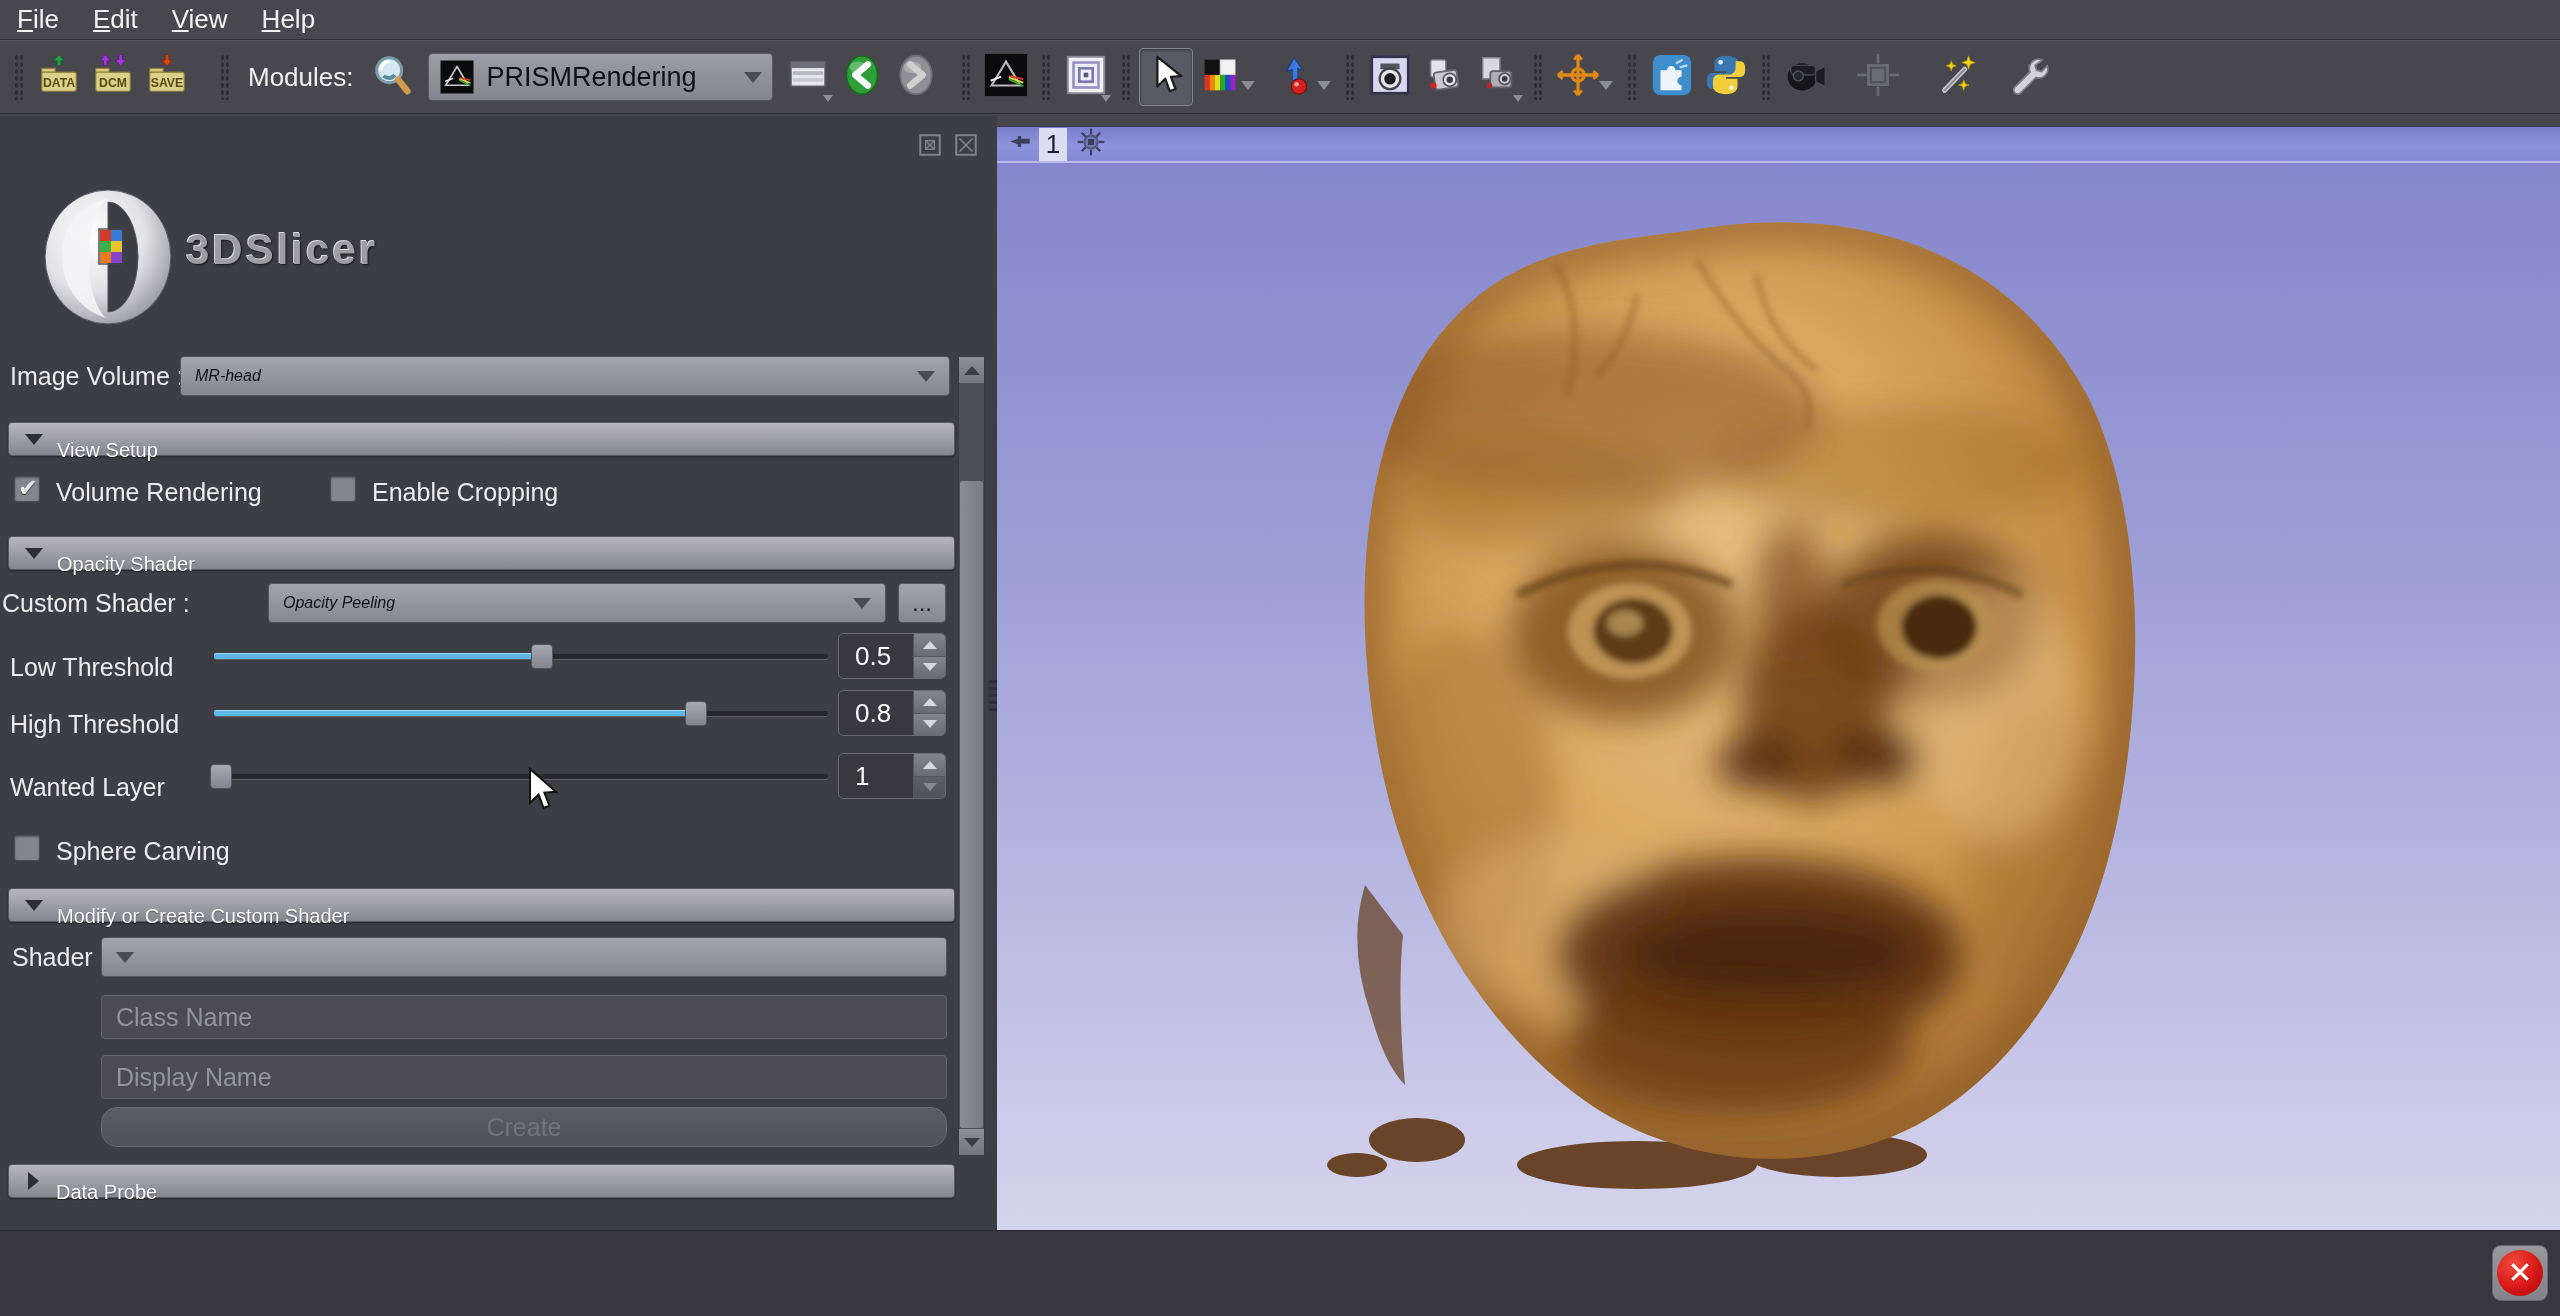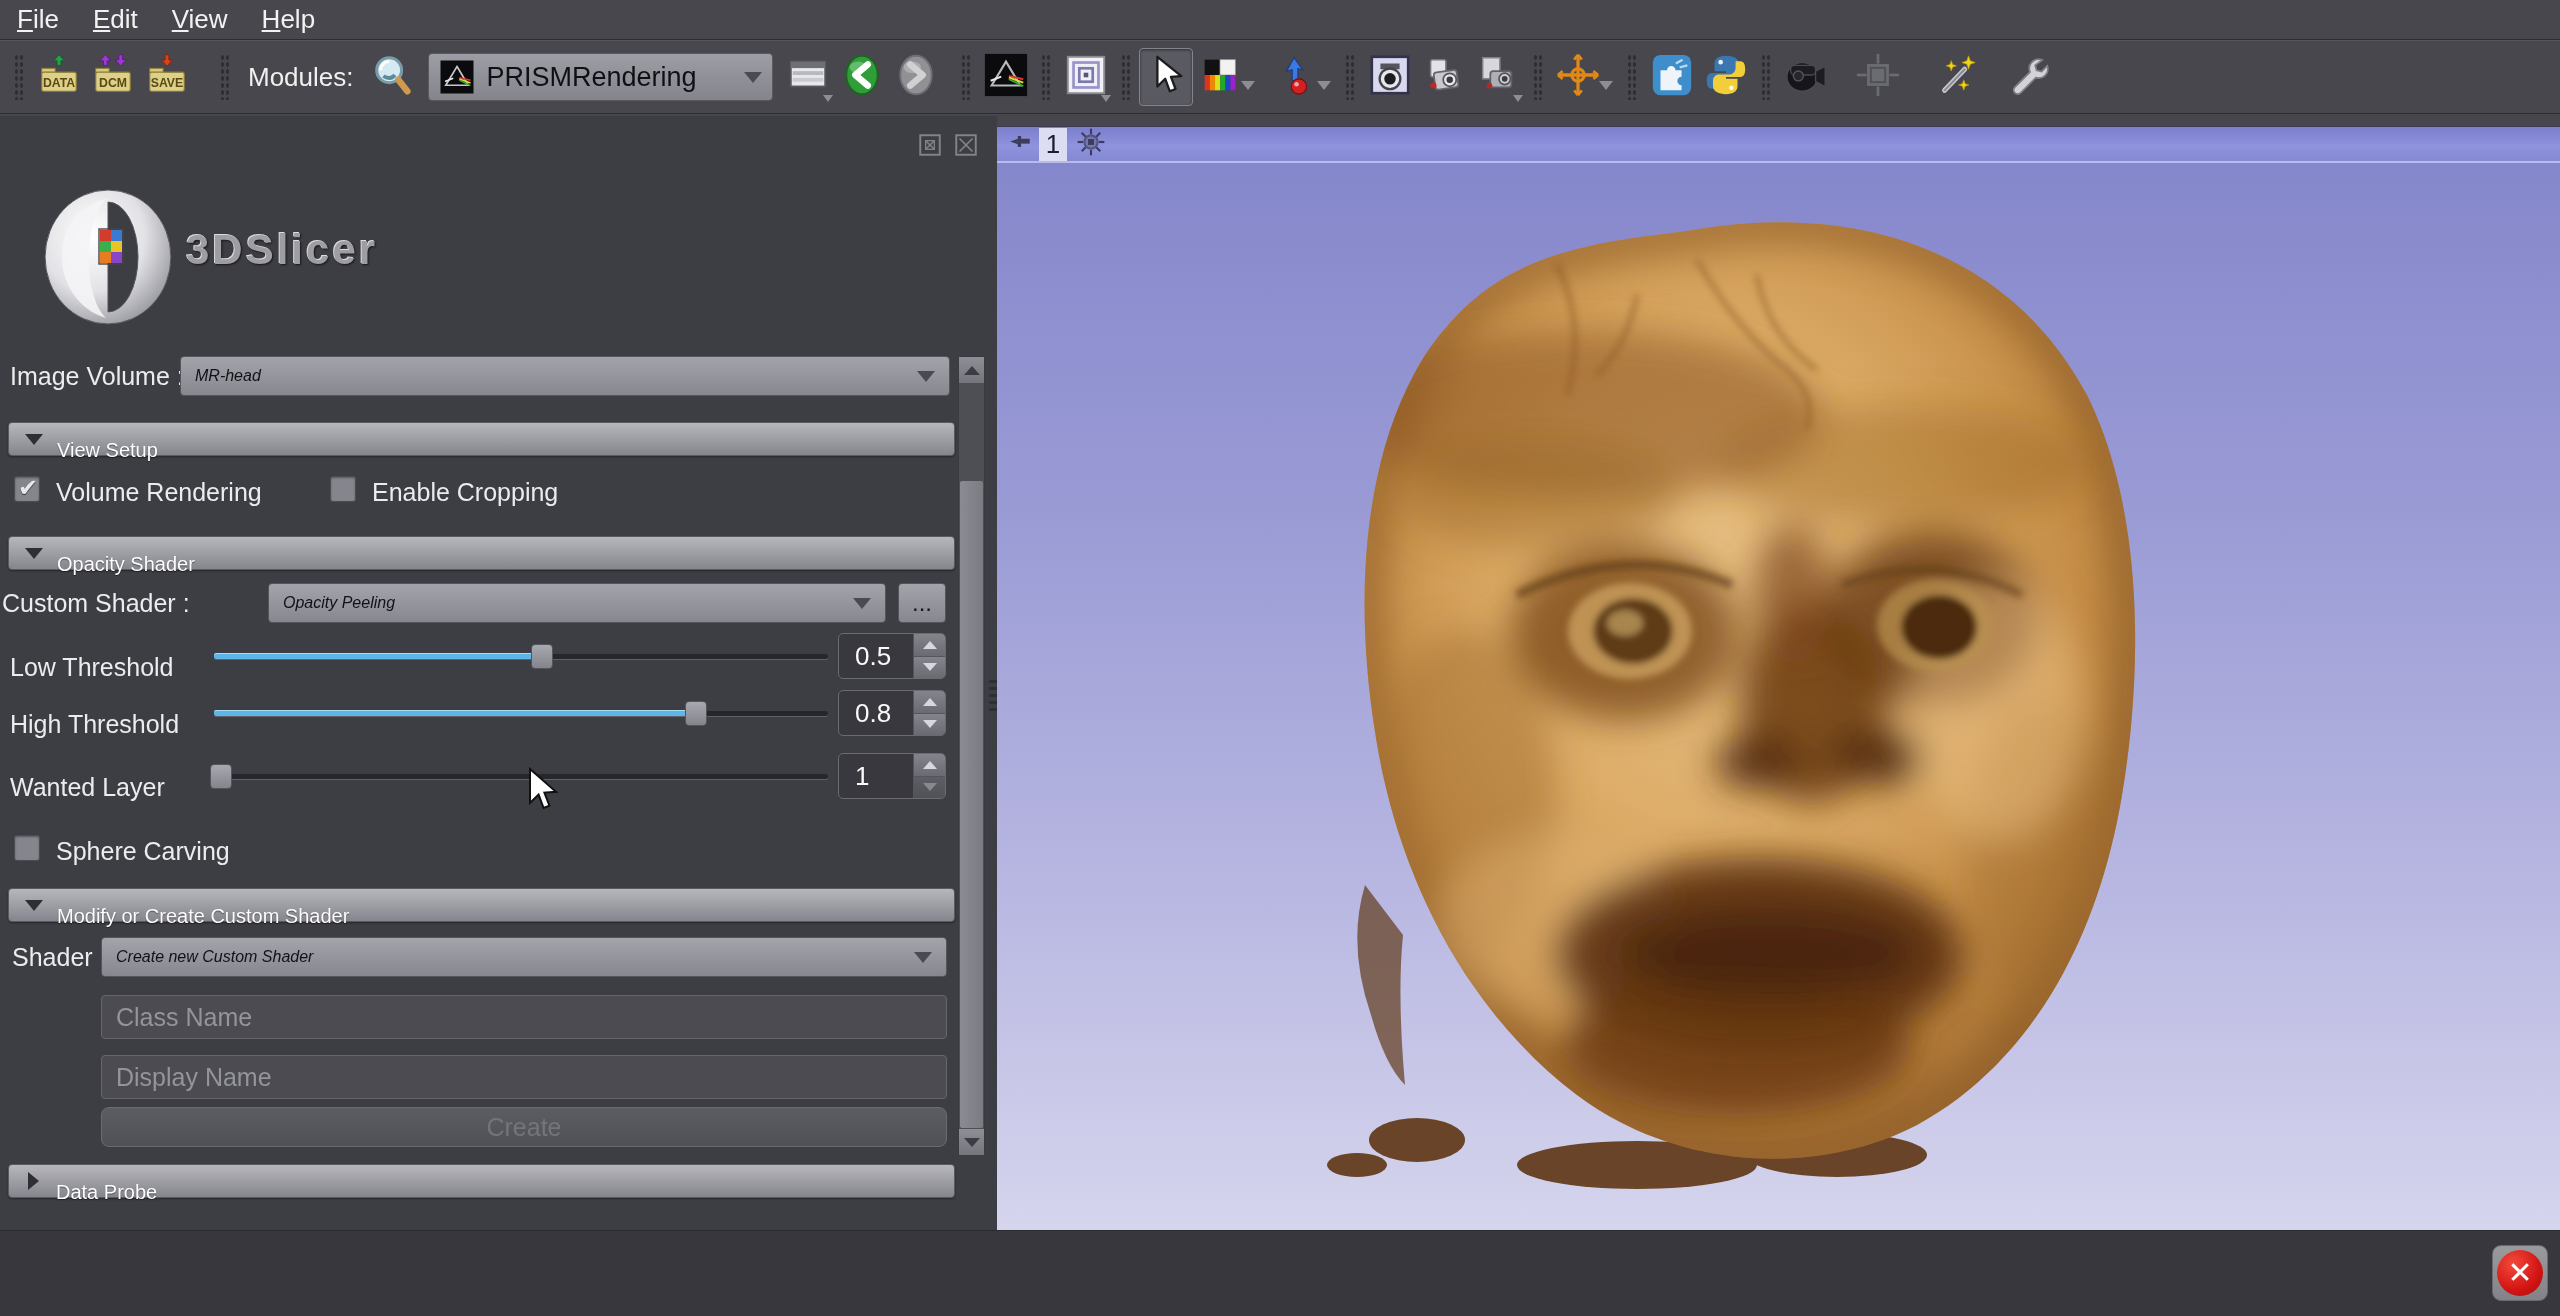--- a/index.html
+++ b/index.html
@@ -87,21 +87,21 @@
     border-bottom:8px solid #d8d8dc; }
   .spin-dn i { width:0; height:0; border-left:7px solid transparent; border-right:7px solid transparent;
     border-top:8px solid #d8d8dc; }
   .more-btn { position:absolute; width:48px; height:40px; border-radius:4px;
     background:linear-gradient(#a3a3ab,#878790); border:1px solid #55555c;
     font-size:24px; color:#18181c; display:flex; align-items:center; justify-content:center; }
   .text-input { position:absolute; height:44px; background:#4b4b51; border:1px solid #66666e;
     border-radius:4px; padding:0 14px; font-size:25px; color:#e8e8ea;
     font-family:"Liberation Sans","DejaVu Sans",sans-serif; }
   .text-input::placeholder { color:#94949c; opacity:1; }
-  .create-btn { position:absolute; height:40px; border-radius:8px;
+  .create-btn { position:absolute; height:40px; border-radius:16px;
     background:linear-gradient(#5c5c63,#505057); border:1px solid #6a6a72;
     font-size:25px; color:#74747c; display:flex; align-items:center; justify-content:center; }
   
   .scrollbar { position:absolute; left:958px; top:240px; width:27px; height:800px;
     background:#4e4e55; border:1px solid #3a3a40; }
   .sb-up,.sb-dn { position:absolute; left:0; width:25px; height:26px;
     background:linear-gradient(#8e8e96,#75757d); display:flex; align-items:center; justify-content:center; }
   .sb-up { top:0; } .sb-dn { bottom:0; }
   .sb-up i { width:0;height:0;border-left:8px solid transparent;border-right:8px solid transparent;border-bottom:9px solid #3c3c42; }
   .sb-dn i { width:0;height:0;border-left:8px solid transparent;border-right:8px solid transparent;border-top:9px solid #3c3c42; }
@@ -516,21 +516,20 @@
 
     <span class="checkbox" style="left:14px; top:719px;"></span>
     <span class="p-label" style="left:56px; top:721px;">Sphere Carving</span>
 
     <div class="section-hdr" style="top:772px;">
       <span class="tri-down"></span>
       <span class="hdr-text">Modify or Create Custom Shader</span>
     </div>
     <span class="p-label" style="left:12px; top:827px;">Shader :</span>
     <div class="dropdown" style="left:101px; top:821px; width:846px;">
-      <span class="dd-text">Create new Custom Shader</span>
       <span class="combo-arrow"></span>
     </div>
     <input class="text-input" style="left: 101px; top: 879px; width: 846px;" placeholder="Class Name">
     <input class="text-input" style="left: 101px; top: 939px; width: 846px;" placeholder="Display Name">
     <div class="create-btn" style="left:101px; top:991px; width:846px;">Create</div>
 
     <div class="section-hdr" style="top:1048px;">
       <span class="tri-right"></span>
       <span class="hdr-text">Data Probe</span>
     </div>

